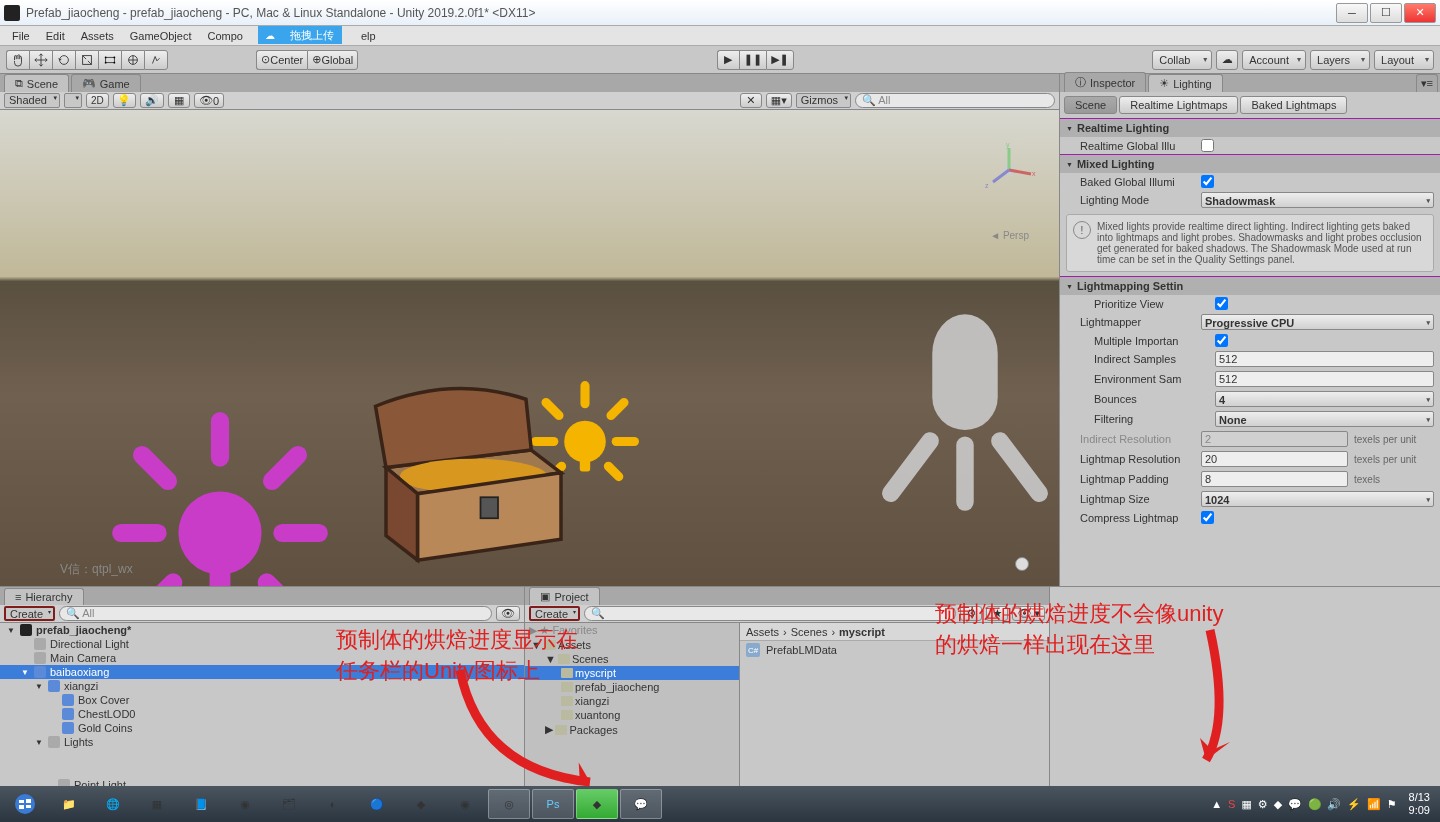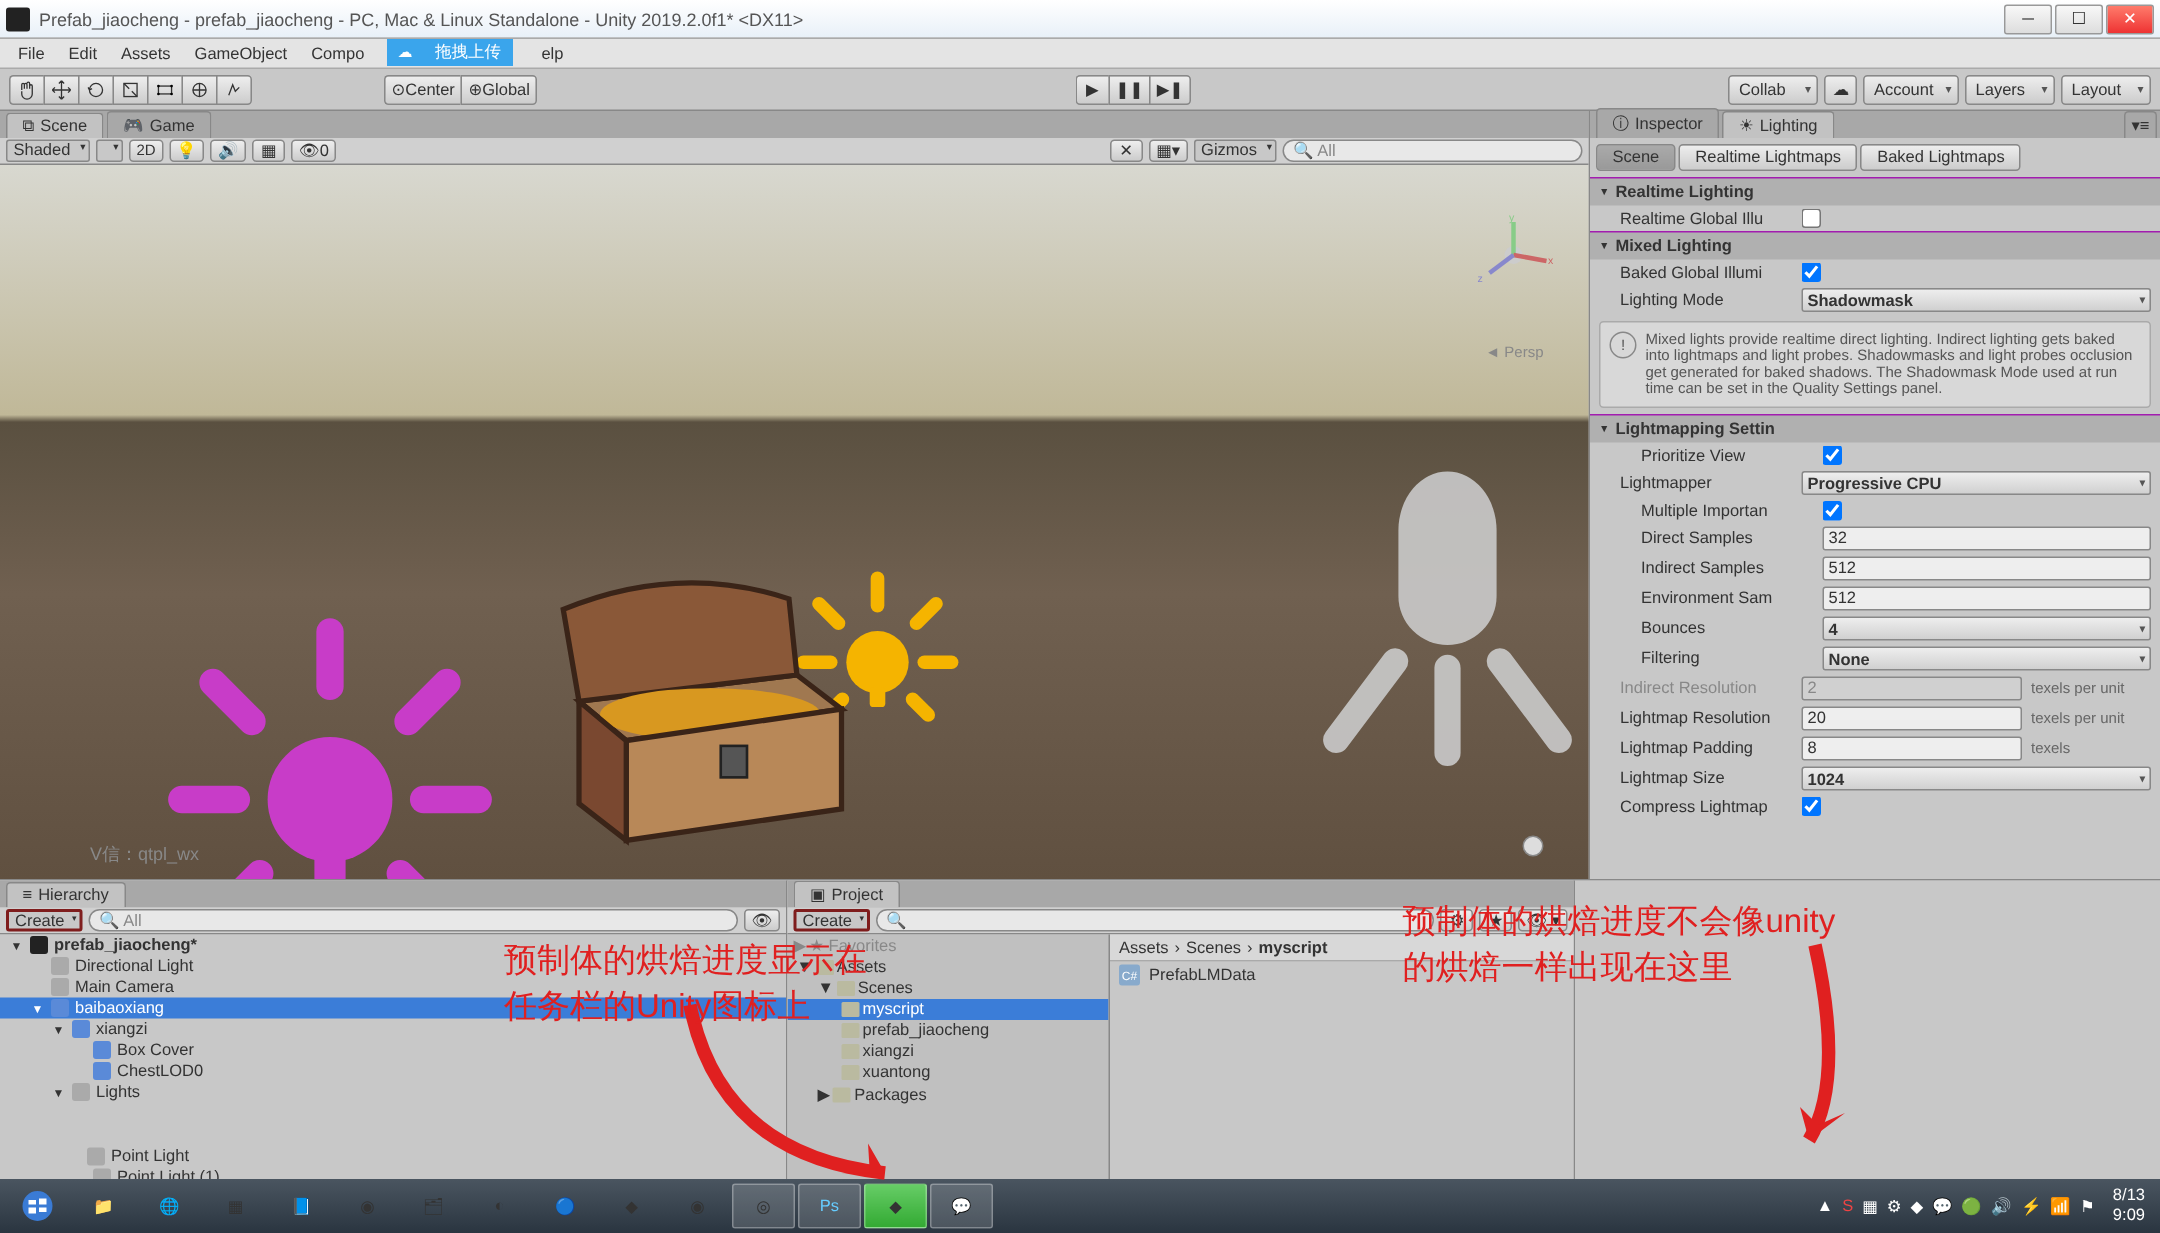--- a/index.html
+++ b/index.html
@@ -335,24 +335,20 @@
         </div>
       <div class="proprow">
           <div class="lbl">Lightmapper</div>
           <div class="dd3">Progressive CPU</div>
         </div>
       <div class="proprow" style="padding-left:34px">
           <div class="lbl">Multiple Importan</div>
           <input type="checkbox" checked="" style="">
         </div>
       <div class="proprow" style="padding-left:34px">
-          <div class="lbl">Direct Samples</div>
-          <div class="val">32</div>
-        </div>
-      <div class="proprow" style="padding-left:34px">
           <div class="lbl">Indirect Samples</div>
           <div class="val">512</div>
         </div>
       <div class="proprow" style="padding-left:34px">
           <div class="lbl">Environment Sam</div>
           <div class="val">512</div>
         </div>
       <div class="proprow" style="padding-left:34px">
           <div class="lbl">Bounces</div>
           <div class="dd3">4</div>
@@ -428,20 +424,25 @@
         </div>
         <div class="trow" style="padding-left: 48px;">
           <span class="arr"></span>
           <span class="cube" style="background:#5a8ad8;border-radius:2px"></span>
           <span>Box Cover</span>
         </div>
         <div class="trow" style="padding-left: 48px;">
           <span class="arr"></span>
           <span class="cube" style="background:#5a8ad8;border-radius:2px"></span>
           <span>ChestLOD0</span>
+        </div>
+        <div class="trow" style="padding-left: 48px;">
+          <span class="arr"></span>
+          <span class="cube" style="background:#5a8ad8;border-radius:2px"></span>
+          <span>Gold Coins</span>
         </div>
         <div class="trow" style="padding-left: 34px;">
           <span class="arr">▼</span>
           <span class="cube" style="background:#aaa;border-radius:2px"></span>
           <span>Lights</span>
         </div>
         <div class="trow" style="padding-left: 44px; margin-top: 29px;">
           <span class="arr"></span>
           <span class="cube" style="background:#aaa;border-radius:2px"></span>
           <span>Point Light</span>

